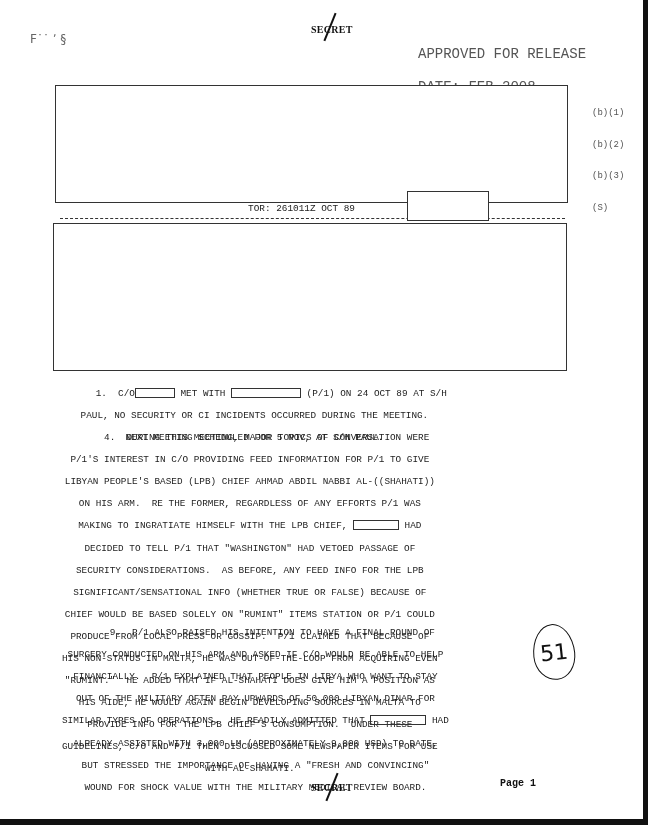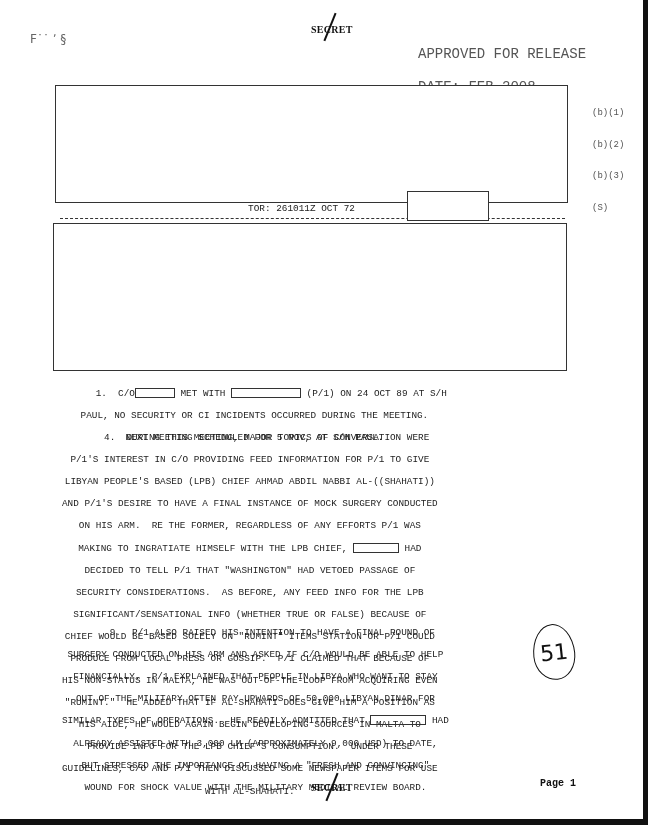--- a/index.html
+++ b/index.html
@@ -39,39 +39,38 @@
 
 <div class="abs mono exempt" style="left:592px;top:87px;">
   <div>(b)(1)</div>
   <div>(b)(2)</div>
   <div>(b)(3)</div>
   <div>(S)</div>
 </div>
 
 <div class="abs redact-box" style="left:55px;top:85px;width:513px;height:118px;"></div>
 
-<div class="abs mono" style="left:248px;top:203px;">TOR: 261011Z OCT 72</div>
+<div class="abs mono" style="left:248px;top:203px;">TOR: 261011Z OCT 89</div>
 
 <div class="abs dash-line" style="left:60px;top:218px;width:505px;"></div>
 
 <div class="abs redact-box" style="left:407px;top:191px;width:82px;height:30px;"></div>
 
 <div class="abs redact-box" style="left:53px;top:223px;width:514px;height:148px;"></div>
 
 <div class="abs body-text" style="left:62px;top:377px;">
 <div><span>      1.  C/O</span><span class="inline-box" style="width:40px;"></span><span> MET WITH </span><span class="inline-box" style="width:70px;"></span><span> (P/1) ON 24 OCT 89 AT S/H</span></div>
 <div>PAUL, NO SECURITY OR CI INCIDENTS OCCURRED DURING THE MEETING.</div>
 <div>NEXT MEETING SCHEDULED FOR 5 NOV, AT S/H PAUL.</div>
 </div>
 
 <div class="abs body-text" style="left:62px;top:421px;">
 <div>      4.  DURING THIS MEETING, MAJOR TOPICS OF CONVERSATION WERE</div>
 <div>P/1'S INTEREST IN C/O PROVIDING FEED INFORMATION FOR P/1 TO GIVE</div>
 <div>LIBYAN PEOPLE'S BASED (LPB) CHIEF AHMAD ABDIL NABBI AL-((SHAHATI))</div>
-<div>AND P/1'S DESIRE TO HAVE A FINAL INSTANCE OF MOCK SURGERY CONDUCTED</div>
 <div>ON HIS ARM.  RE THE FORMER, REGARDLESS OF ANY EFFORTS P/1 WAS</div>
 <div><span>MAKING TO INGRATIATE HIMSELF WITH THE LPB CHIEF, </span><span class="inline-box" style="width:46px;"></span><span> HAD</span></div>
 <div>DECIDED TO TELL P/1 THAT "WASHINGTON" HAD VETOED PASSAGE OF</div>
 <div>SECURITY CONSIDERATIONS.  AS BEFORE, ANY FEED INFO FOR THE LPB</div>
 <div>SIGNIFICANT/SENSATIONAL INFO (WHETHER TRUE OR FALSE) BECAUSE OF</div>
 <div>CHIEF WOULD BE BASED SOLELY ON "RUMINT" ITEMS STATION OR P/1 COULD</div>
 <div>PRODUCE FROM LOCAL PRESS OR GOSSIP.  P/1 CLAIMED THAT BECAUSE OF</div>
 <div>HIS NON-STATUS IN MALTA, HE WAS OUT-OF-THE-LOOP FROM ACQUIRING EVEN</div>
 <div>"RUMINT."  HE ADDED THAT IF AL-SHAHATI DOES GIVE HIM A POSITION AS</div>
 <div>HIS AIDE, HE WOULD AGAIN BEGIN DEVELOPING SOURCES IN MALTA TO</div>
@@ -91,16 +90,16 @@
 <div>WOUND FOR SHOCK VALUE WITH THE MILITARY MEDICAL REVIEW BOARD.</div>
 </div>
 
 <div class="abs circle-note" style="left:533px;top:624px;width:42px;height:56px;transform:rotate(-6deg);">51</div>
 
 <div class="abs" style="left:311px;top:778px;">
   <span class="class-mark">SECRET</span>
   <div class="slash" style="left:20px;top:-6px;"></div>
 </div>
 
-<div class="abs page-num" style="left:540px;top:778px;text-align:right;">Page 1</div>
+<div class="abs page-num" style="left:500px;top:778px;text-align:right;">Page 1</div>
 
 <div class="edge-right"></div>
 <div class="edge-bottom"></div>
 
 </body></html>

